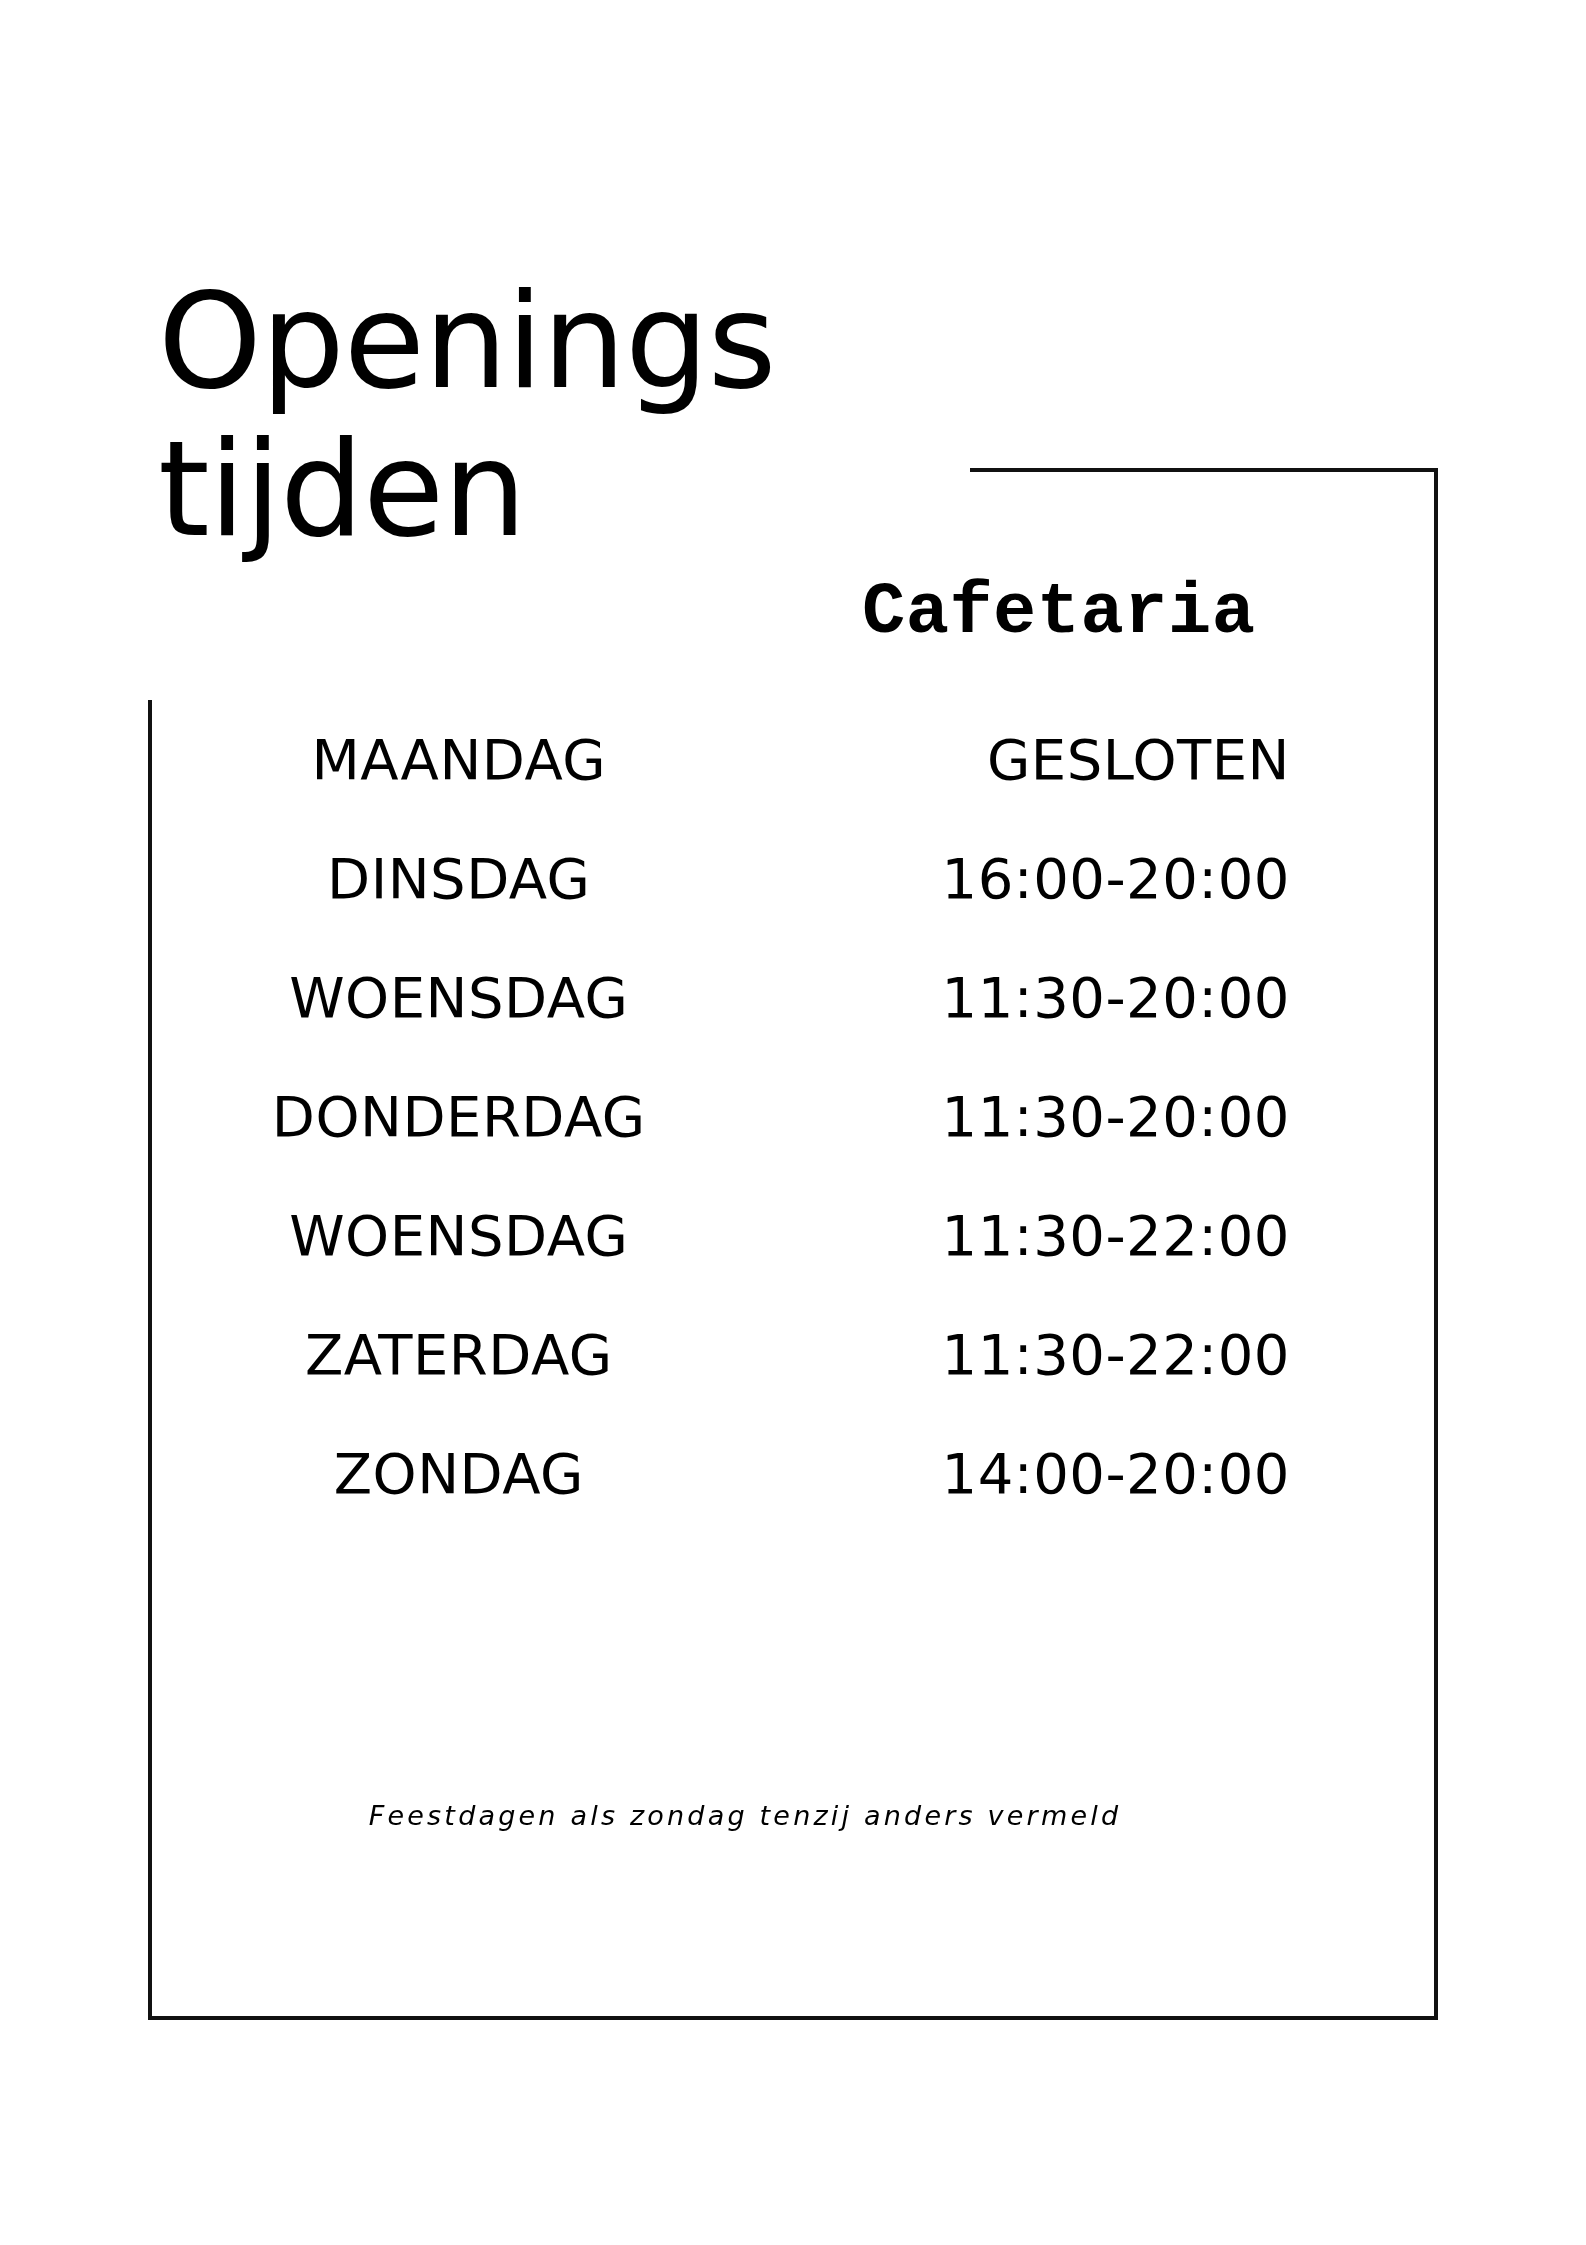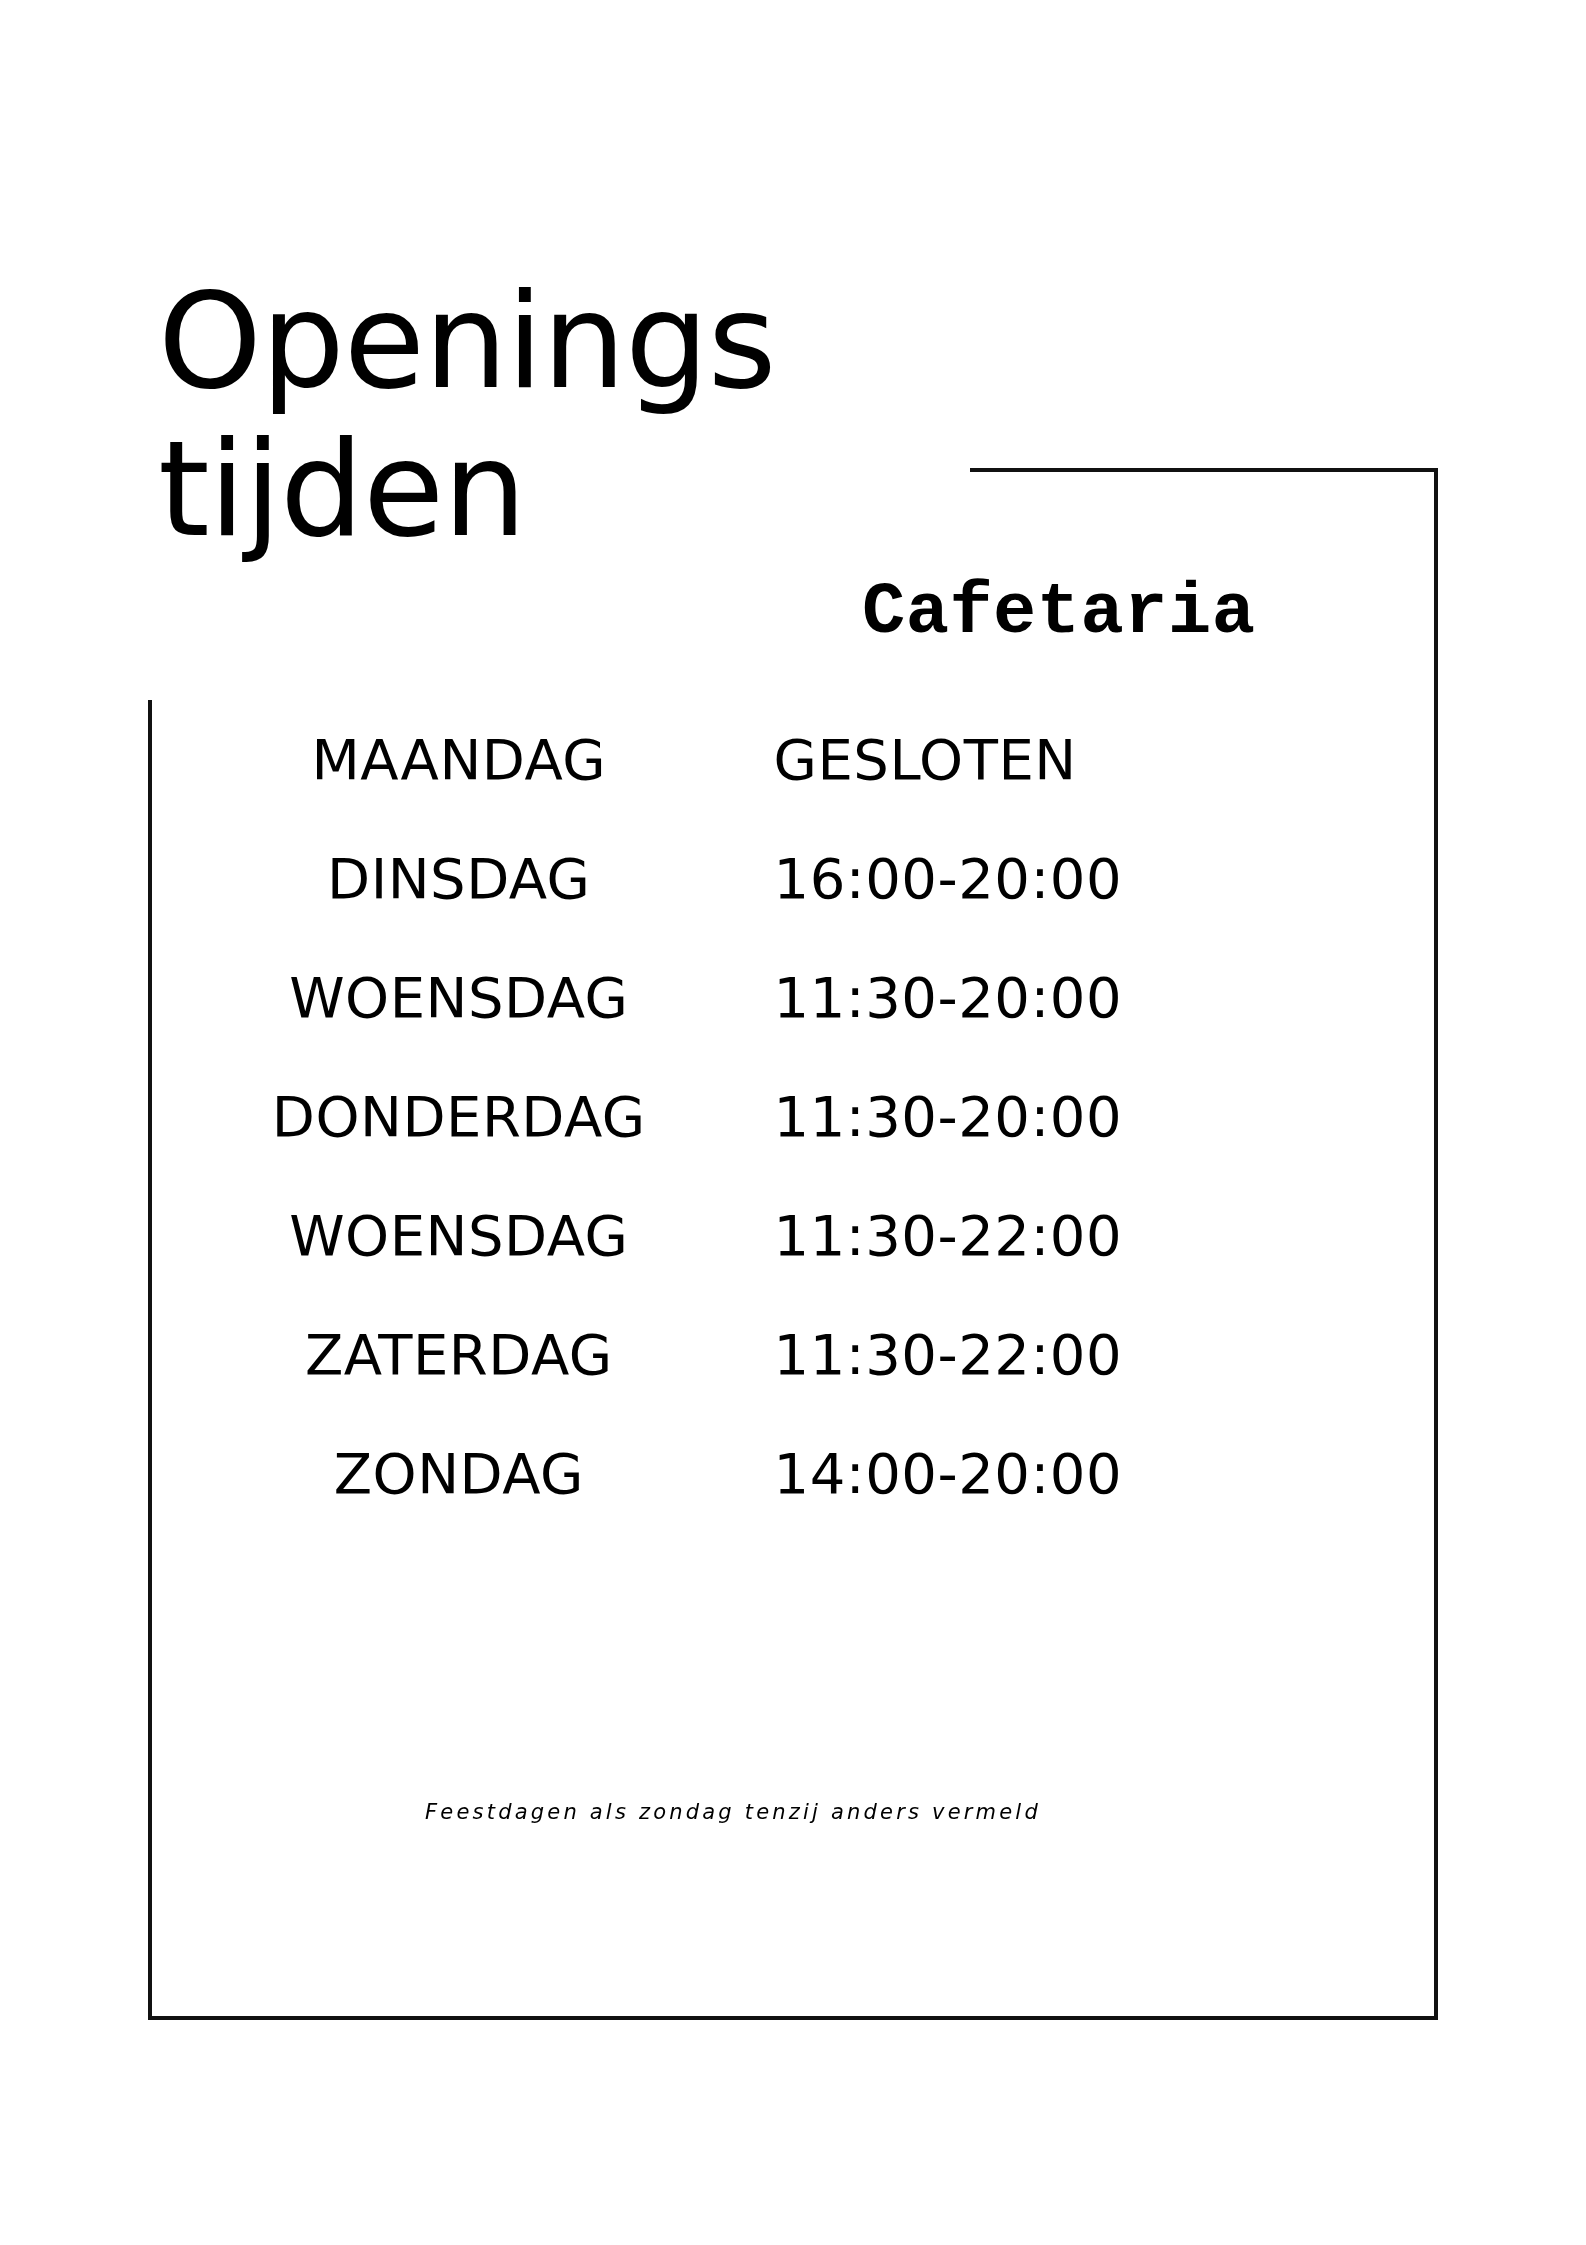--- a/index.html
+++ b/index.html
@@ -83,32 +83,32 @@
     padding: 27px 0;
     vertical-align: middle;
     letter-spacing: 0.5px;
   }
   #hours td.day {
     text-align: center;
     width: 520px;
     padding-right: 56px;
   }
   #hours td.time {
-    text-align: left;
+    text-align: right;
     width: 520px;
   }
 
   
   #footnote {
     position: absolute;
-    left: 188px;
+    left: 200px;
     top: 1800px;
     width: 1090px;
     text-align: center;
-    font-size: 21px;
+    font-size: 27px;
     font-style: italic;
     letter-spacing: 3.2px;
     font-family: "DejaVu Sans", sans-serif;
   }
 </style>
 </head>
 <body>
 
 <div id="frame"></div>
 <div id="frame-notch-top"></div>

